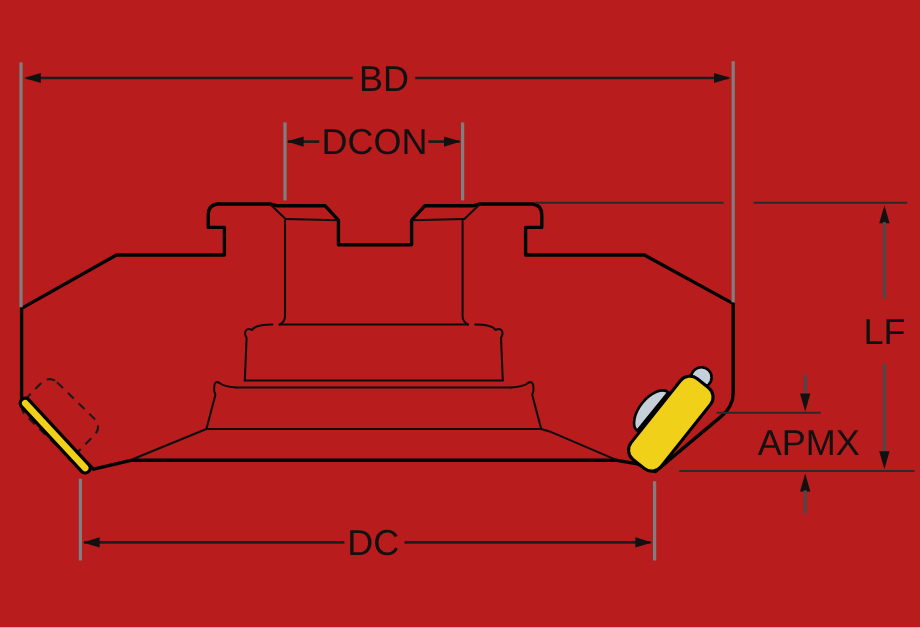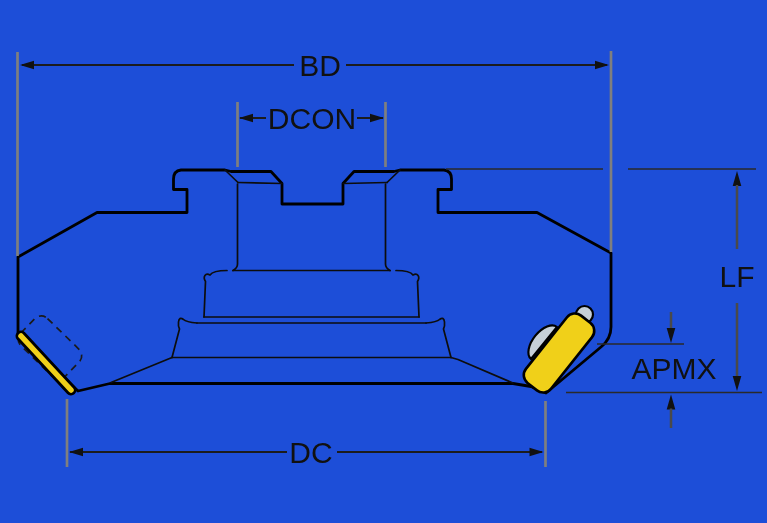--- a/index.html
+++ b/index.html
@@ -1,16 +1,16 @@
 <!DOCTYPE html>
 <html><head>
 <meta charset="utf-8">
 <style>
   html,body{margin:0;padding:0;background:#fff;}
-  .stage{position:relative;width:767px;height:523px;background:#1d4ed8;overflow:hidden;}
+  .stage{position:relative;width:767px;height:523px;background:#b91c1c;overflow:hidden;}
   svg{display:block;}
   text.dim-label{font-family:"Liberation Sans",sans-serif;font-size:30px;fill:#111;text-anchor:middle;}
   .outline{fill:none;stroke:#000;stroke-width:2.8;stroke-linejoin:round;}
   .inner{fill:none;stroke:#0d0d0d;stroke-width:1.7;stroke-linejoin:round;stroke-linecap:round;}
   .dimline{stroke:#1c1c1c;stroke-width:2.2;fill:none;}
   .refline{stroke:#2a2a2a;stroke-width:1.7;fill:none;}
   .extline{stroke:#7f7f7f;stroke-width:2.7;fill:none;}
   .stem{stroke:#4a4a4a;stroke-width:2.5;fill:none;}
   .arrow{fill:#111;stroke:none;}
   .dashed{fill:none;stroke:#1a1a1a;stroke-width:1.7;stroke-dasharray:7 5.5;}

